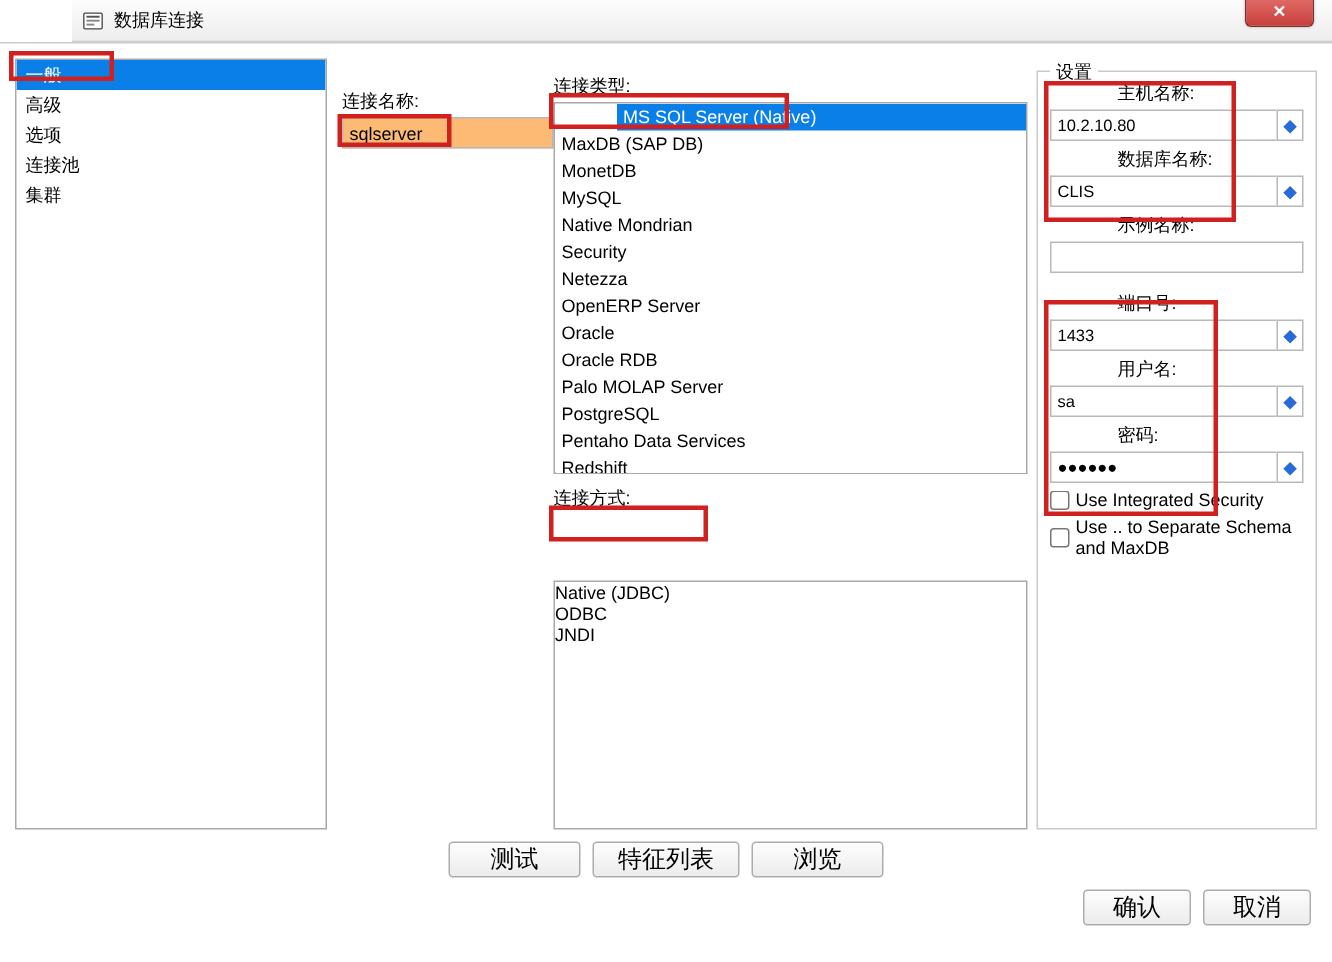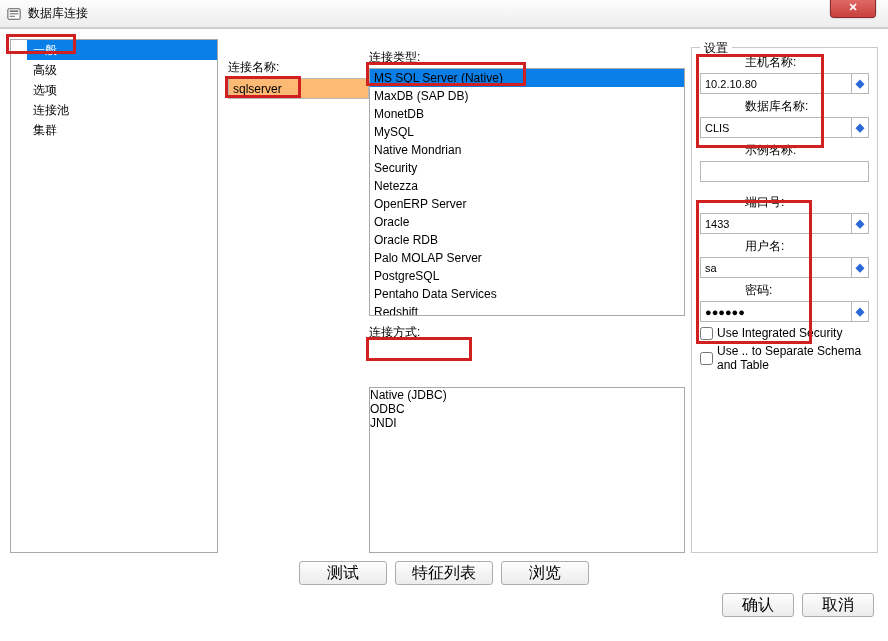--- a/index.html
+++ b/index.html
@@ -13,20 +13,21 @@
     overflow: hidden;
   }
   .titlebar {
     height: 28px;
     background: linear-gradient(to bottom, #fdfdfd, #ededed);
     border-bottom: 1px solid #d0d0d0;
     display: flex;
     align-items: center;
     padding-left: 6px;
     position: relative;
+    margin-left: 48px;
   }
   .titlebar-icon {
     width: 16px; height: 16px;
     margin-right: 6px;
     display: inline-flex; align-items: center; justify-content: center;
   }
   .titlebar-icon svg { width: 14px; height: 14px; }
   .close-btn {
     position: absolute;
     right: 12px;
@@ -53,21 +54,20 @@
   .content {
     display: flex;
     padding: 10px 10px 0 10px;
     gap: 10px;
     height: 524px;
   }
   .side-list {
     width: 208px;
     border: 1px solid #a9a9a9;
     overflow: hidden;
-    padding-left: 16px;
   }
   .side-list .item {
     padding: 2px 6px;
     cursor: default;
     font-size: 12px;
     line-height: 16px;
   }
   .side-list .item.selected {
     background: #0a7fe8;
     color: #fff;
@@ -129,21 +129,22 @@
     background: #fff;
   }
   .listbox .opt {
     padding: 1px 4px;
     font-size: 12px;
     line-height: 16px;
     cursor: default;
   }
   .listbox .opt.selected {
     background: #0a7fe8;
-    color: #000000;
+    color: #ffffff;
+    margin-left: 41px;
   }
   .listbox2 {
     border: 1px solid #a9a9a9;
     overflow: auto;
     flex: 1;
     background: #fff;
     margin-top: 44px;
   }
   .field-wrap {
     margin-bottom: 4px;
@@ -360,21 +361,21 @@
                   </div>
               </div>
             </div>
 
             <div class="checkbox-row">
               <input type="checkbox" style="">
               <span>Use Integrated Security</span>
             </div>
             <div class="checkbox-row">
               <input type="checkbox" style="">
-              <span>Use .. to Separate Schema and Table</span>
+              <span>Use .. to Separate Schema and MaxDB</span>
             </div>
 
             <div class="hl" style="left:4px; top:6px; width:128px; height:94px;"></div>
             <div class="hl" style="left:4px; top:152px; width:116px; height:144px;"></div>
           </div>
         </div>
       </div>
     </div>
   </div>
 

